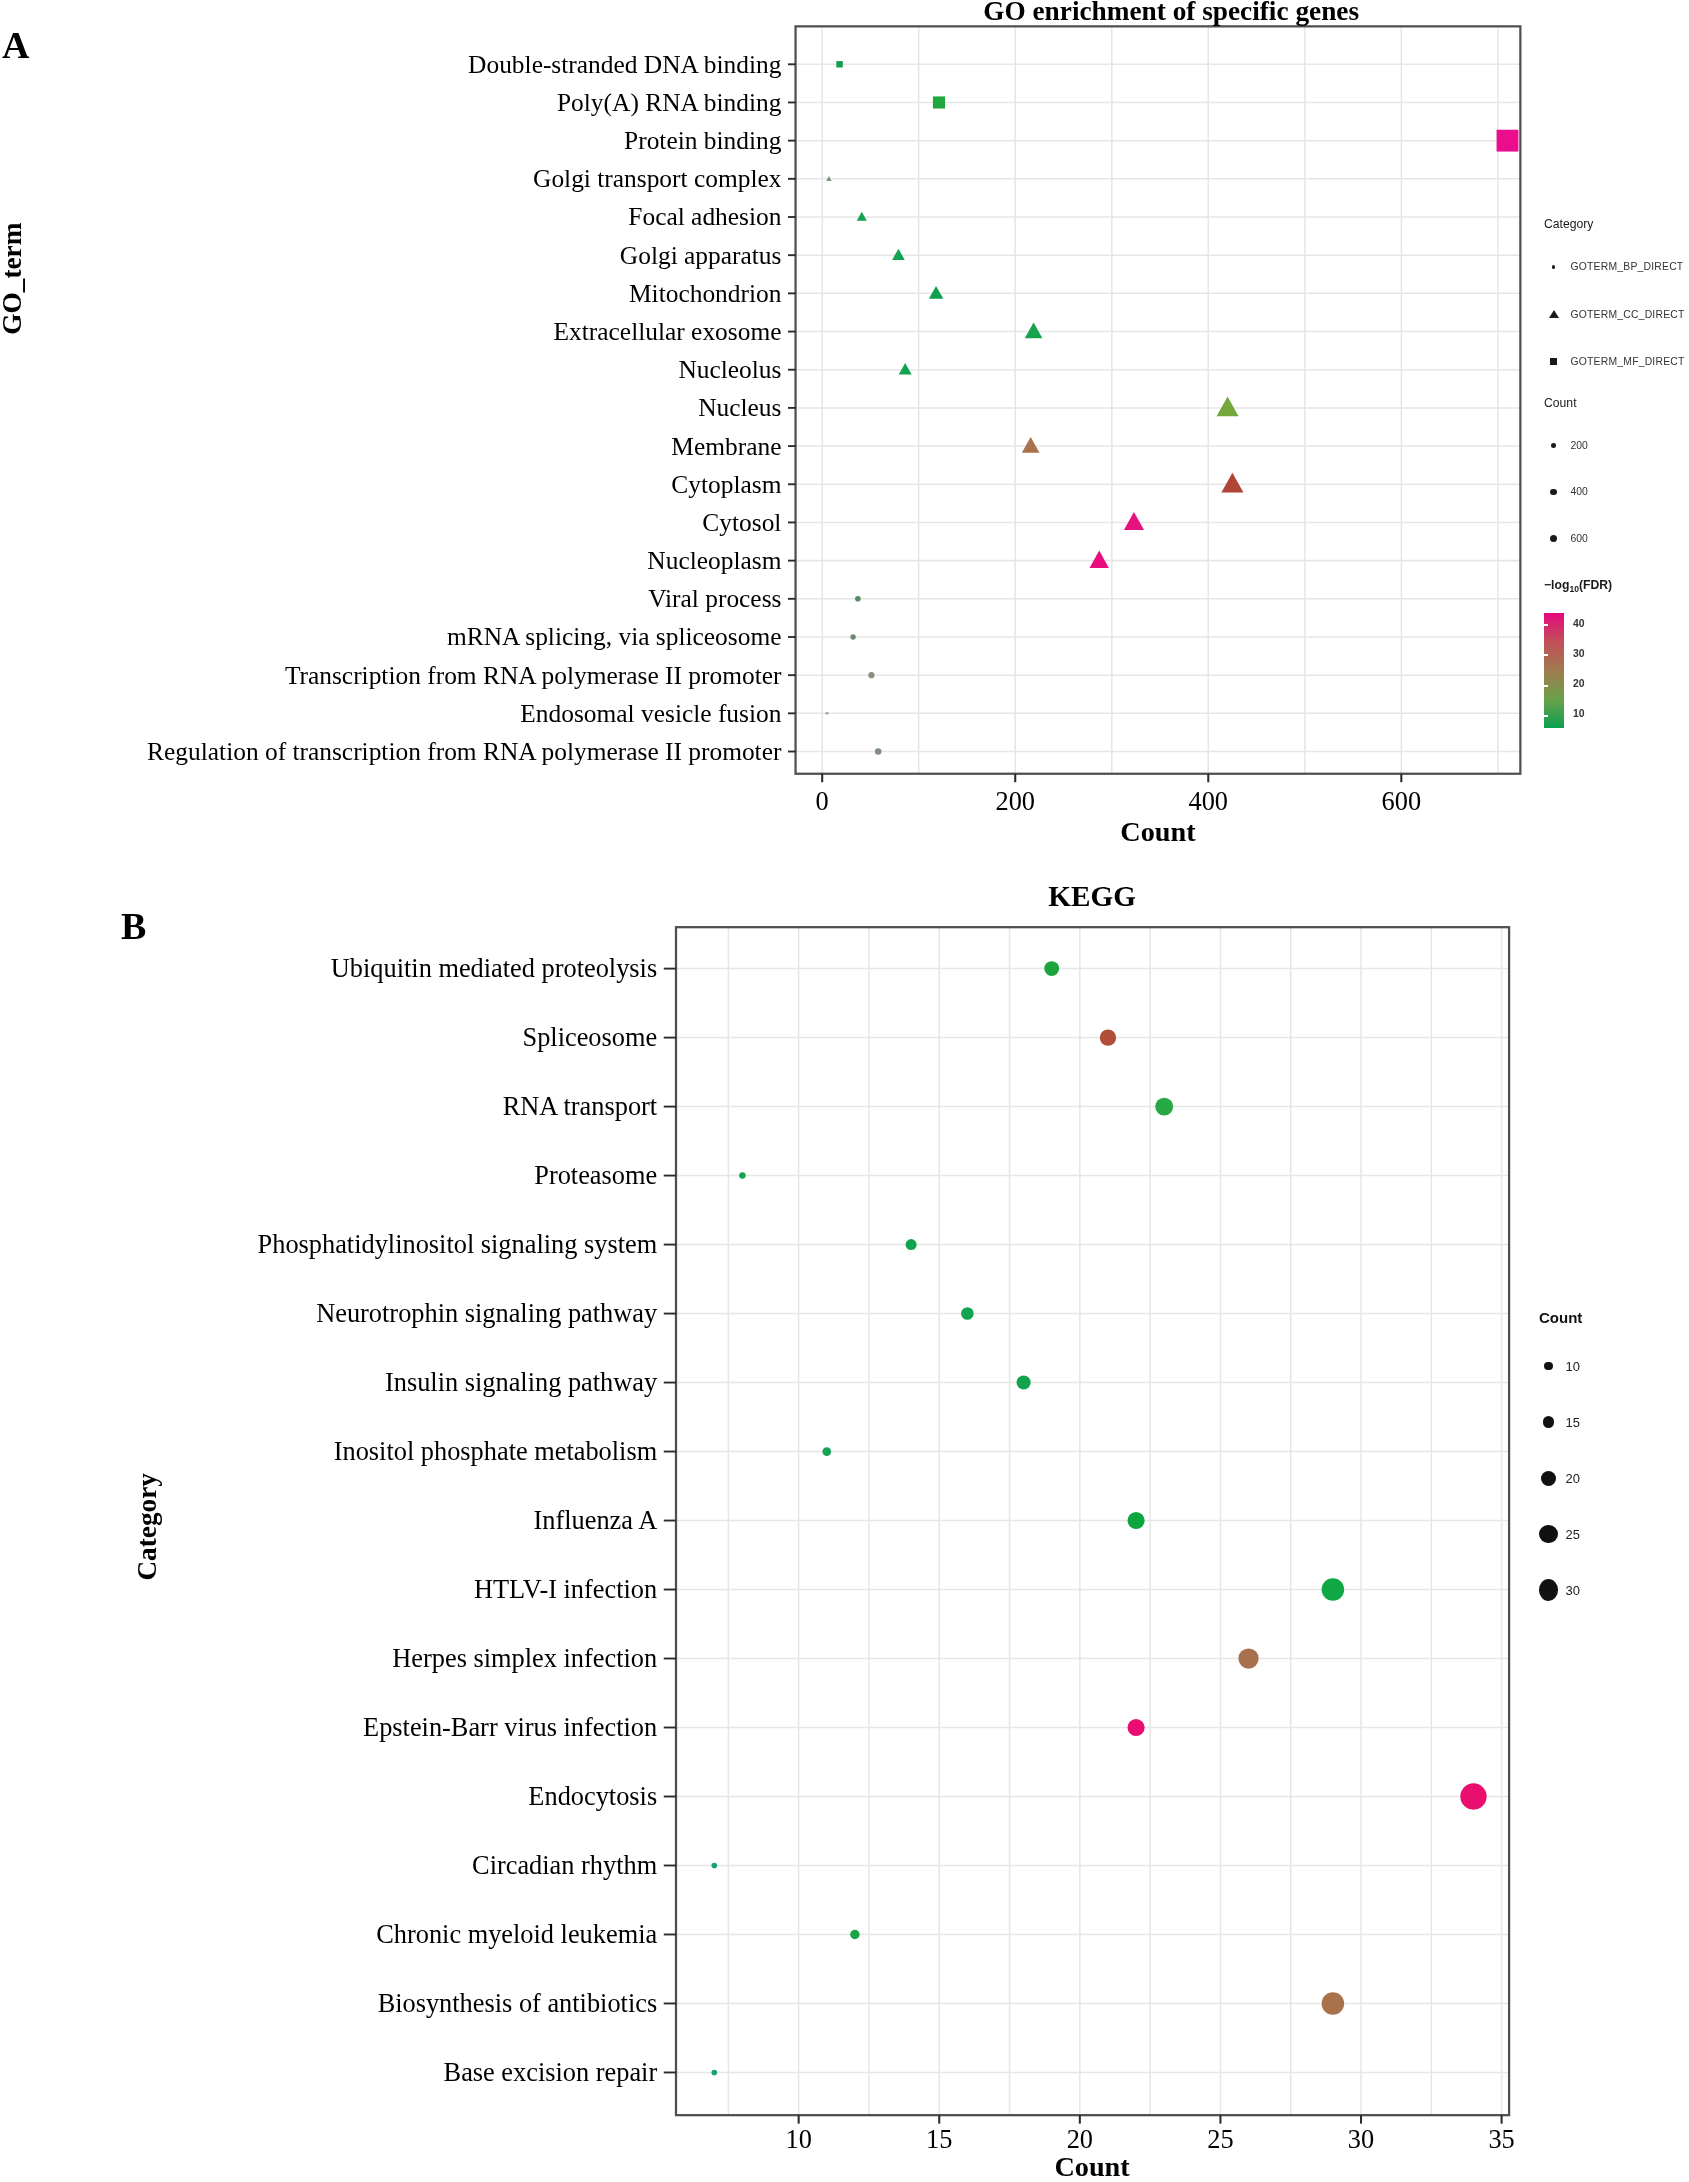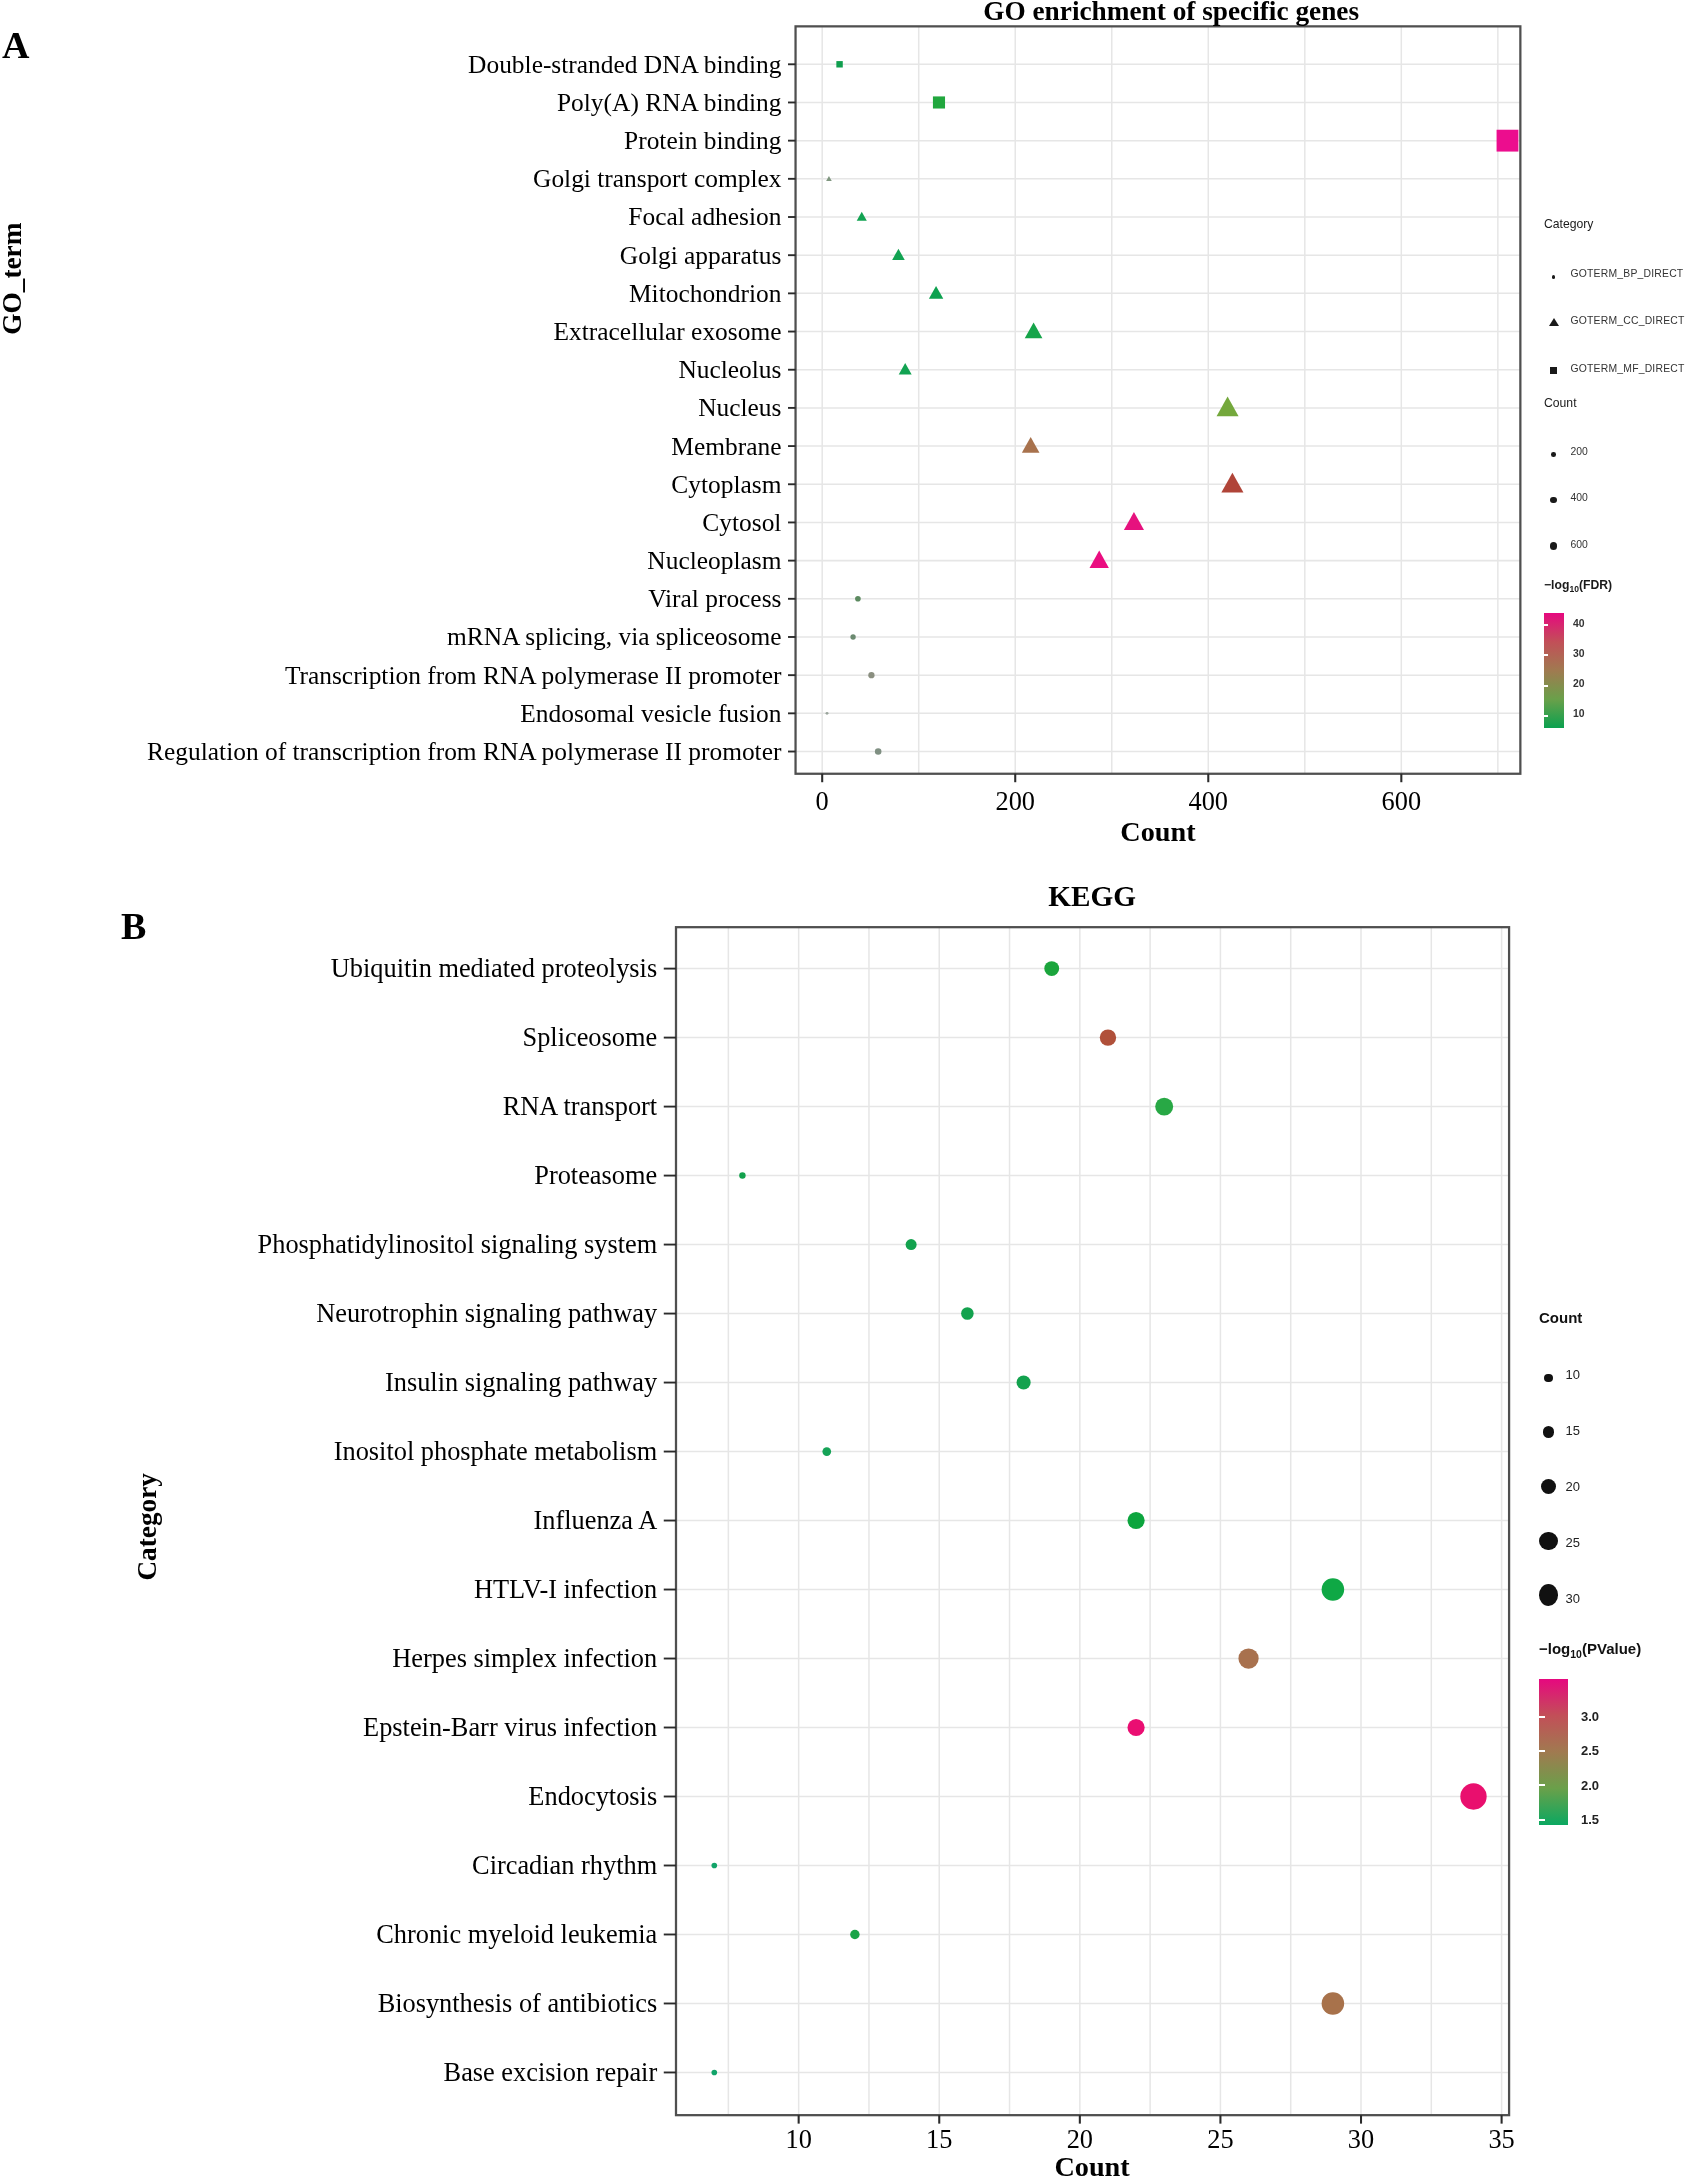--- a/index.html
+++ b/index.html
@@ -10,21 +10,21 @@
   #chartB{top:866px;}
   .panel-letter{position:absolute;font-family:"Liberation Serif","DejaVu Serif",serif;
                 font-weight:bold;font-size:38px;color:#000;}
   #letterA{left:1.9px;top:22.6px;}
   #letterB{left:121px;top:904px;}
   .legend{position:absolute;font-family:"Liberation Sans","DejaVu Sans",sans-serif;color:#222;}
   #legendA{left:1544px;top:217px;width:145px;}
   #legendB{left:1539px;top:1309px;width:151px;}
   .lgd-h{font-size:12.2px;color:#1a1a1a;margin:0 0 5.6px 0;}
   .lgd-h.big{font-size:15px;font-weight:bold;color:#111;}
-  .lgd-row{display:flex;align-items:flex-end;margin-top:24px;}
+  .lgd-row{display:flex;align-items:center;margin-top:24px;}
   #legA-cat .lgd-row{height:23.5px;}
   #legA-cat .lab{font-size:10.4px;color:#333;letter-spacing:0.2px;}
   #legA-count{margin-top:22.6px;}
   #legA-count .lgd-row{height:22.6px;}
   #legA-count .lab{font-size:10.4px;color:#333;}
   #legA-cbar{margin-top:28px;font-weight:bold;}
   #legB-count .lgd-row{height:32px;}
   #legB-count .lab{font-size:13px;color:#222;}
   #legB-cbar{margin-top:34px;}
   .mk-cell{width:19px;display:flex;justify-content:center;align-items:center;margin-right:7.5px;}
@@ -332,30 +332,16 @@
             <span class="lab">25</span>
           </div>
           <div class="lgd-row">
             <span class="mk-cell">
               <span style="width: 21.7px; height: 21.7px; background: rgb(17, 17, 17); border-radius: 50%; display: inline-block;"></span>
             </span>
             <span class="lab">30</span>
           </div>
         </div>
     </div>
-    <div id="legB-cbar">
-      <div class="lgd-h big"><span>−log</span><sub>10</sub><span>(PValue)</span></div>
-      <div class="cbar-wrap" id="legB-cbar-wrap" style="width: 80px; height: 153px;">
-          <div class="cbar" style="width: 29px; height: 146px; background: linear-gradient(rgb(230, 8, 127), rgb(194, 79, 88), rgb(160, 122, 80), rgb(106, 160, 74), rgb(11, 168, 97));"></div>
-          <span class="cbar-dash" style="left: 0px; top: 37px; width: 6.4px;"></span>
-          <span class="cbar-tick" style="left: 42px; top: 30px;">3.0</span>
-          <span class="cbar-dash" style="left: 0px; top: 71px; width: 6.4px;"></span>
-          <span class="cbar-tick" style="left: 42px; top: 64px;">2.5</span>
-          <span class="cbar-dash" style="left: 0px; top: 105px; width: 6.4px;"></span>
-          <span class="cbar-tick" style="left: 42px; top: 99px;">2.0</span>
-          <span class="cbar-dash" style="left: 0px; top: 140px; width: 6.4px;"></span>
-          <span class="cbar-tick" style="left: 42px; top: 133px;">1.5</span>
-        </div>
-    </div>
   </div>
 
 </div>
 
 
 </body></html>

